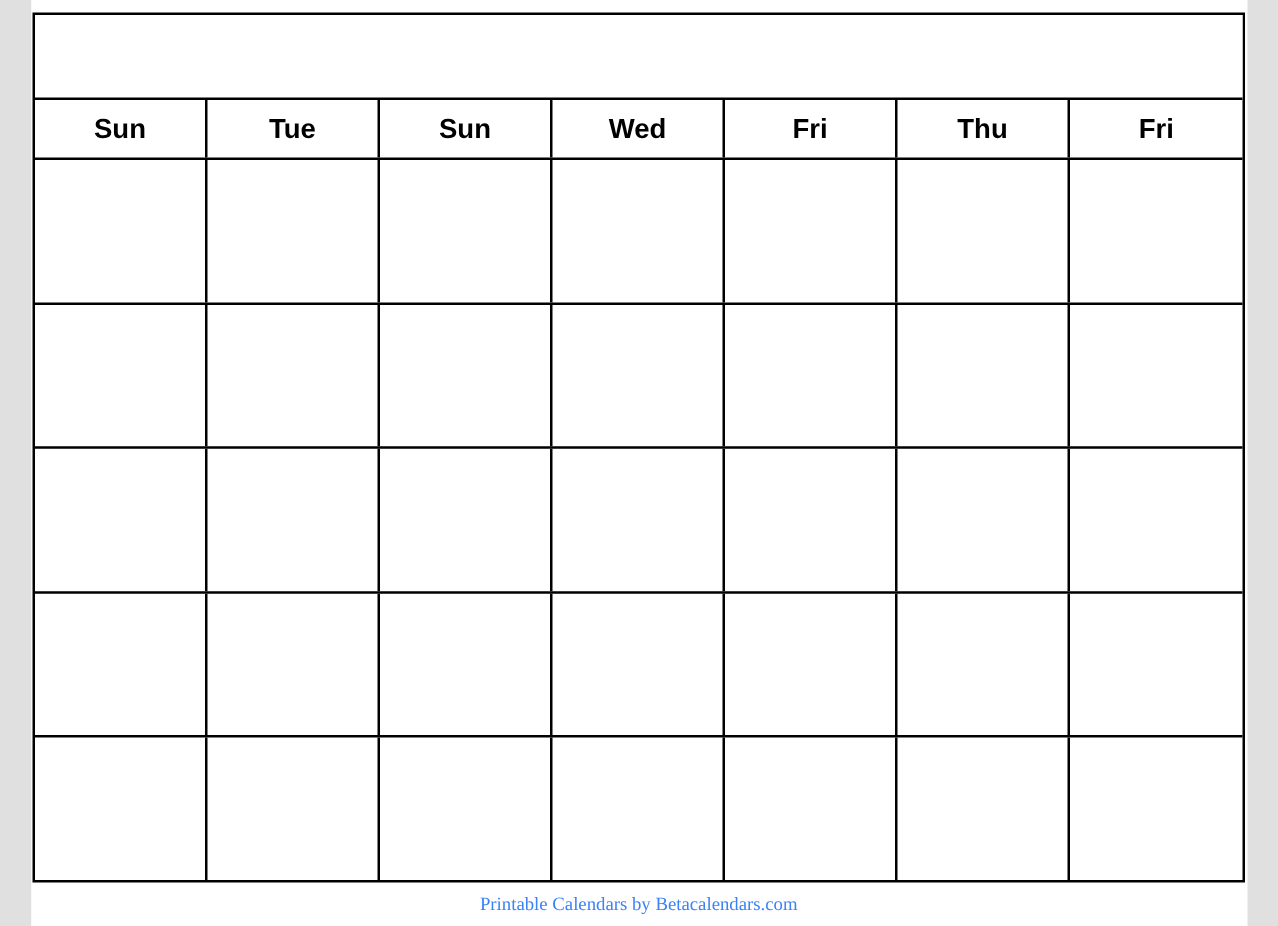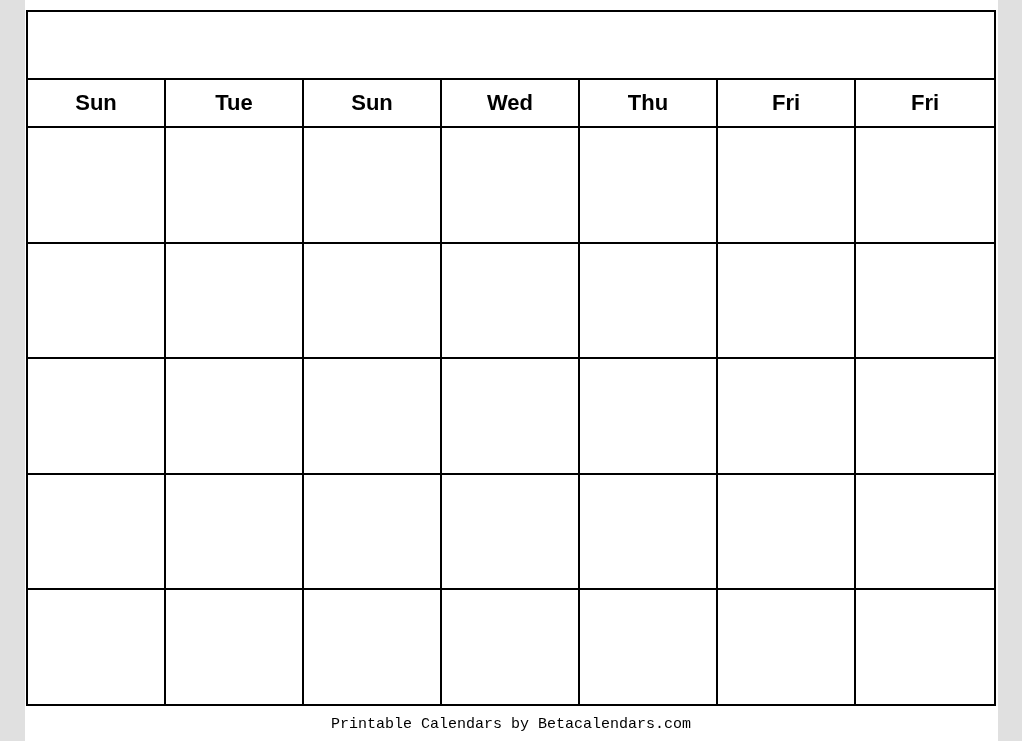--- a/index.html
+++ b/index.html
@@ -82,39 +82,39 @@
       border-right: 2px solid #000;
       min-height: 90px;
     }
 
     .calendar-cell:last-child {
       border-right: none;
     }
 
     .footer-text {
       font-size: 15px;
-      color: #000000;
+      color: #3b82f6;
       text-align: center;
       padding-top: 4px;
-      font-family: Liberation Mono, monospace;
+      font-family: Liberation Serif, serif;
     }
   </style>
 </head>
 <body>
 
 <div class="page-wrapper">
   <div class="calendar-container">
     <div class="calendar-title-row"></div>
     <div class="calendar-header">
       <div class="header-cell">Sun</div>
       <div class="header-cell">Tue</div>
       <div class="header-cell">Sun</div>
       <div class="header-cell">Wed</div>
+      <div class="header-cell">Fri</div>
       <div class="header-cell">Thu</div>
-      <div class="header-cell">Fri</div>
       <div class="header-cell">Fri</div>
     </div>
     <div class="calendar-body">
       <div class="calendar-row">
         <div class="calendar-cell"></div>
         <div class="calendar-cell"></div>
         <div class="calendar-cell"></div>
         <div class="calendar-cell"></div>
         <div class="calendar-cell"></div>
         <div class="calendar-cell"></div>

